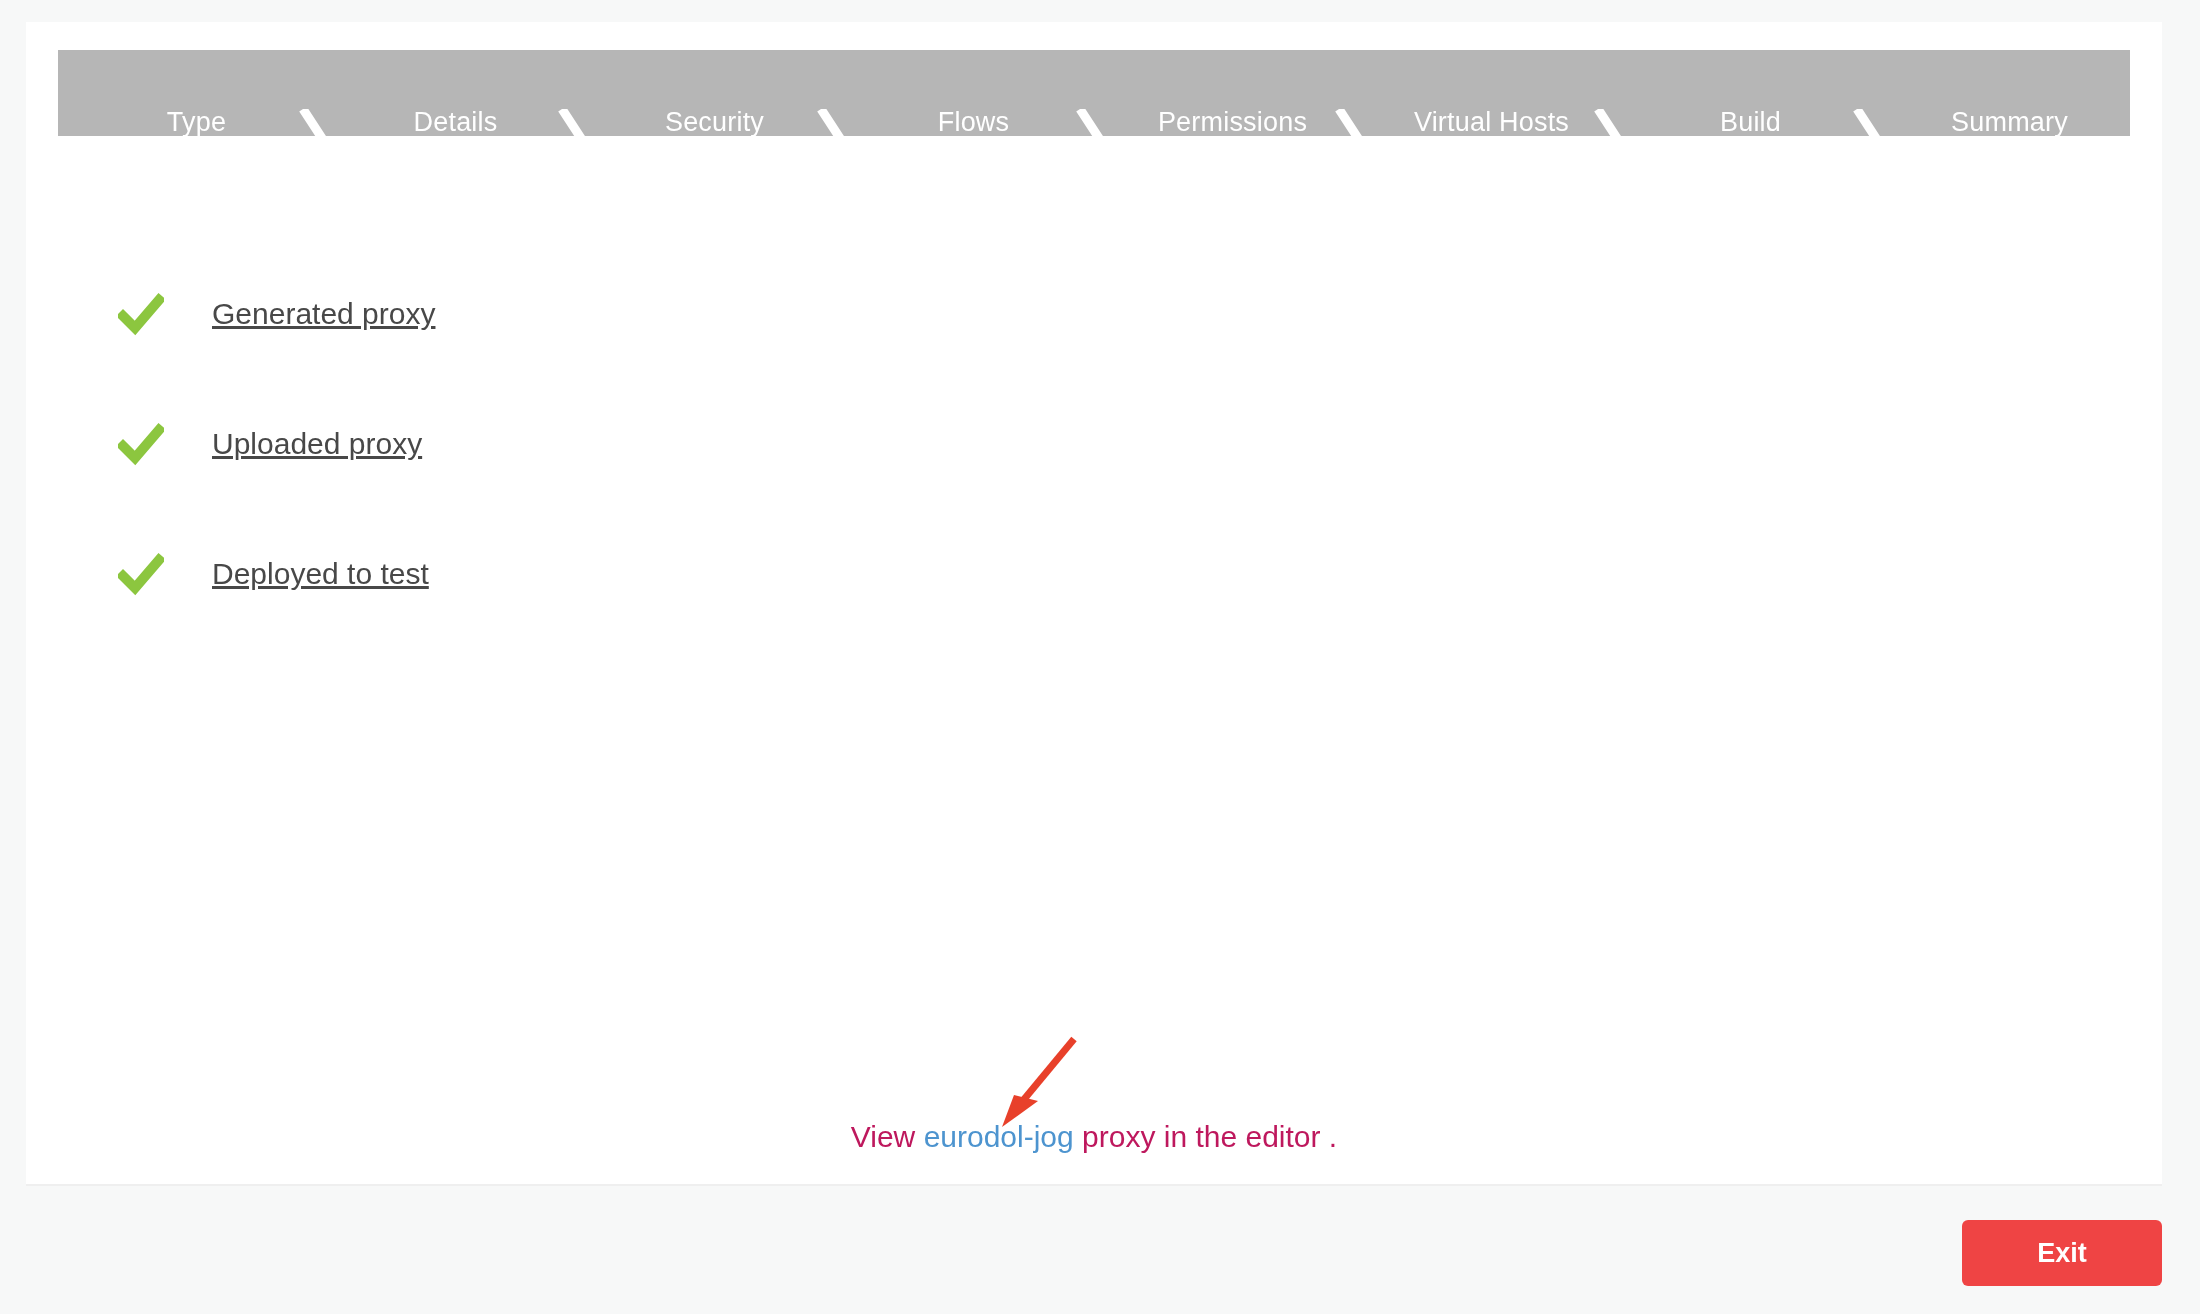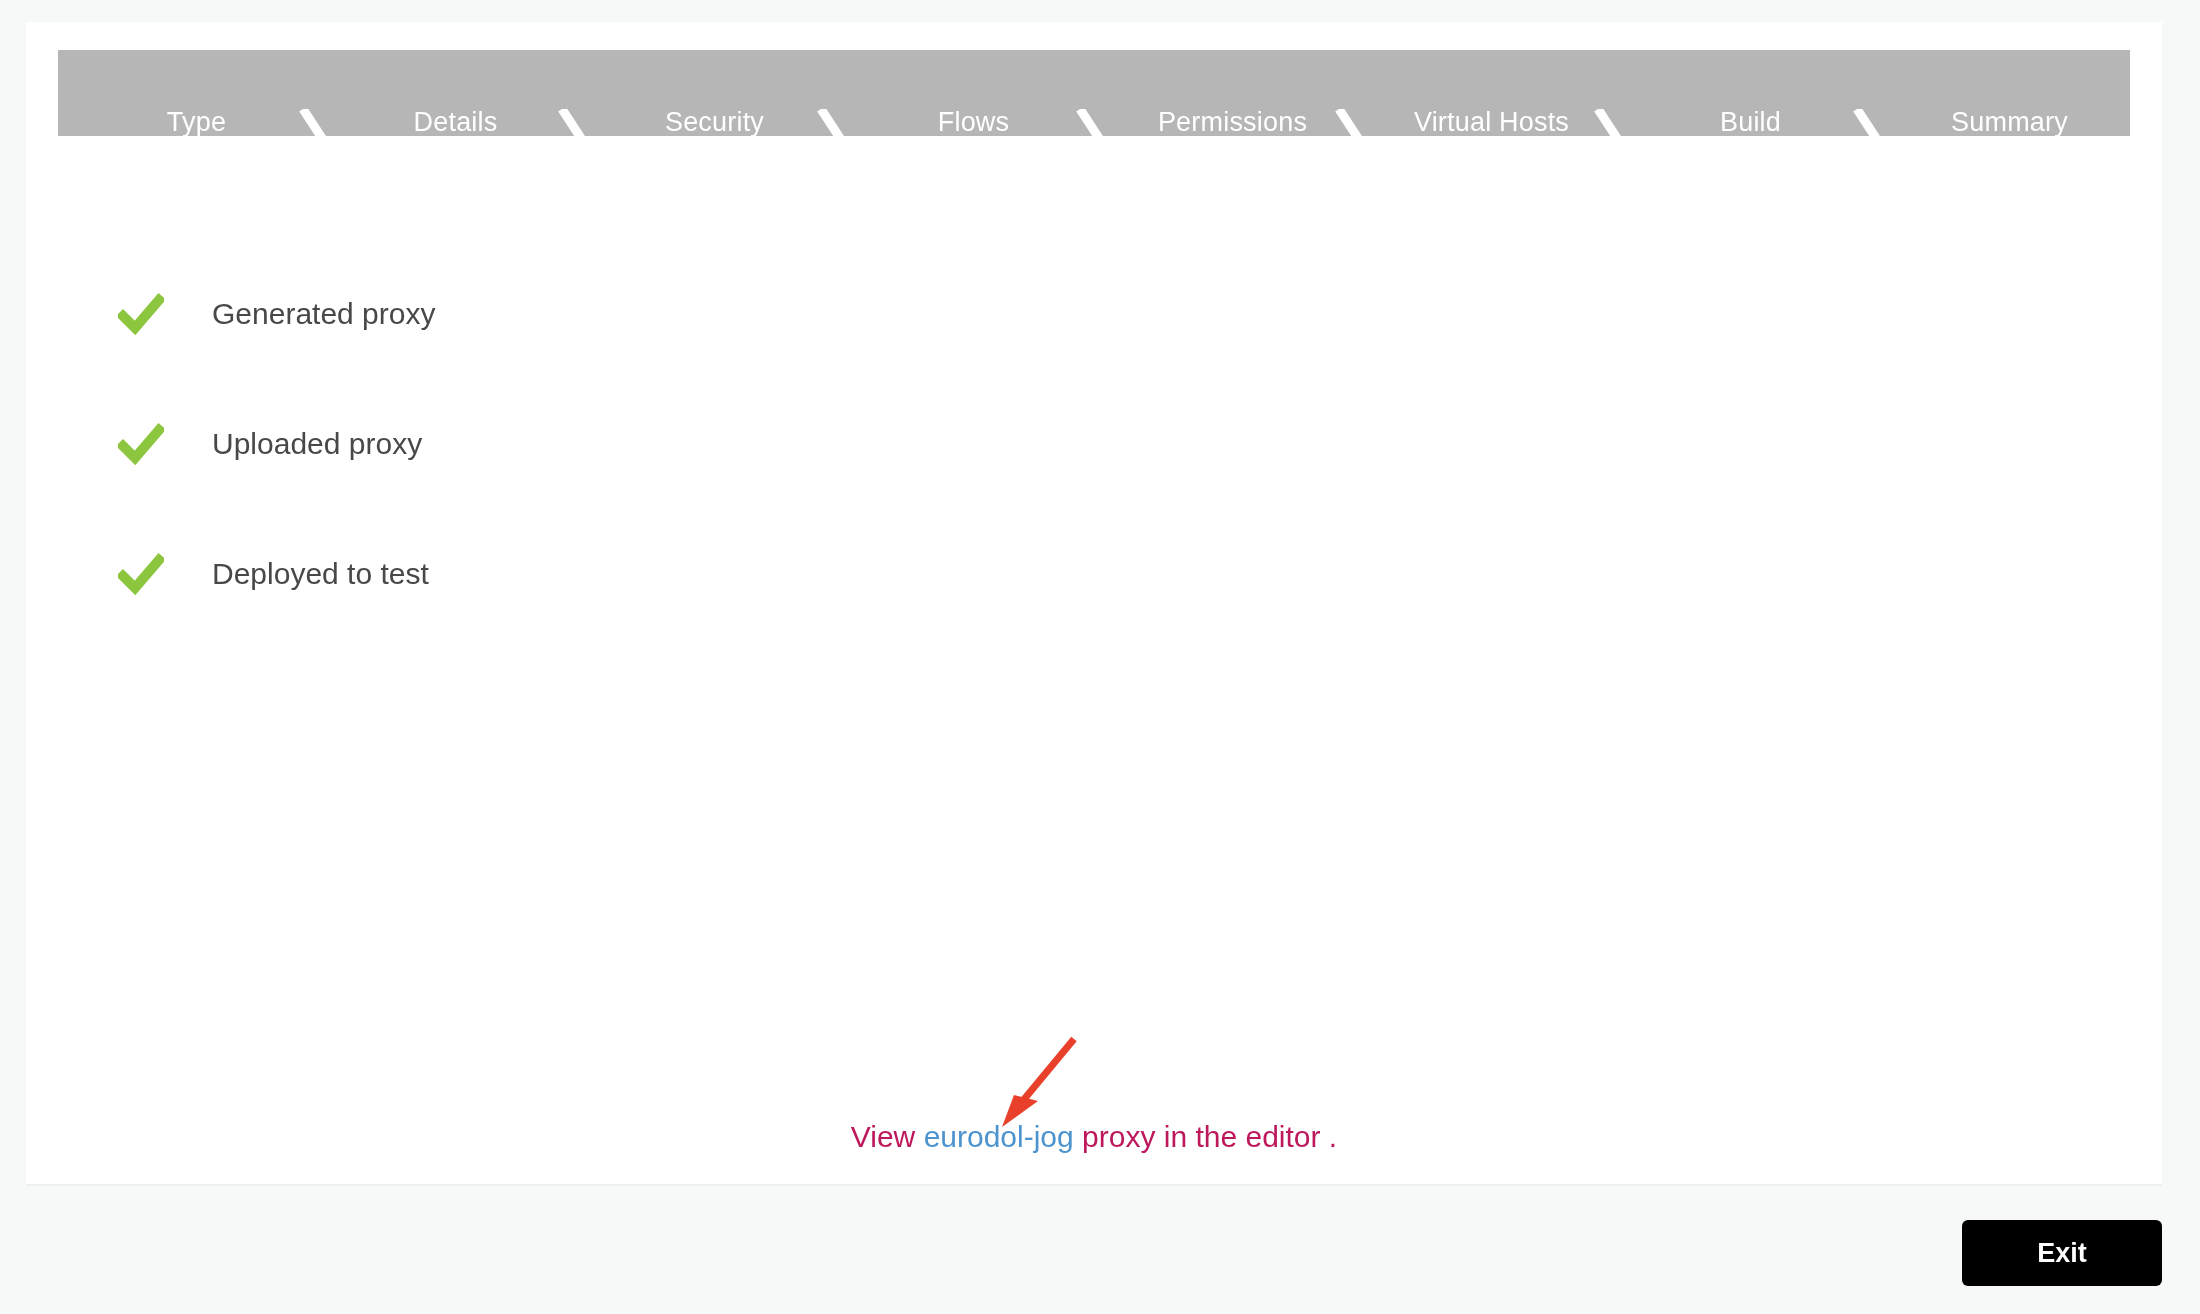--- a/index.html
+++ b/index.html
@@ -102,20 +102,21 @@
     flex: 0 0 46px;
     display: block;
   }
 
   .status-text {
     margin-left: 48px;
     font-size: 30px;
     color: #484848;
     line-height: 1;
     white-space: nowrap;
+    text-decoration: underline;
   }
 
   
   .editor-line {
     position: absolute;
     left: 0;
     top: 1100px;
     width: 2136px;
     text-align: center;
     font-size: 30px;
@@ -149,21 +150,21 @@
     height: 126px;
     background: #f7f8f8;
   }
 
   .exit-button {
     position: absolute;
     left: 1962px;
     top: 32px;
     width: 200px;
     height: 66px;
-    background: #000000;
+    background: #ef4444;
     color: #ffffff;
     border: none;
     border-radius: 6px;
     font-family: "Liberation Sans", sans-serif;
     font-size: 27px;
     font-weight: bold;
     cursor: pointer;
     padding: 0;
     line-height: 66px;
     text-align: center;

